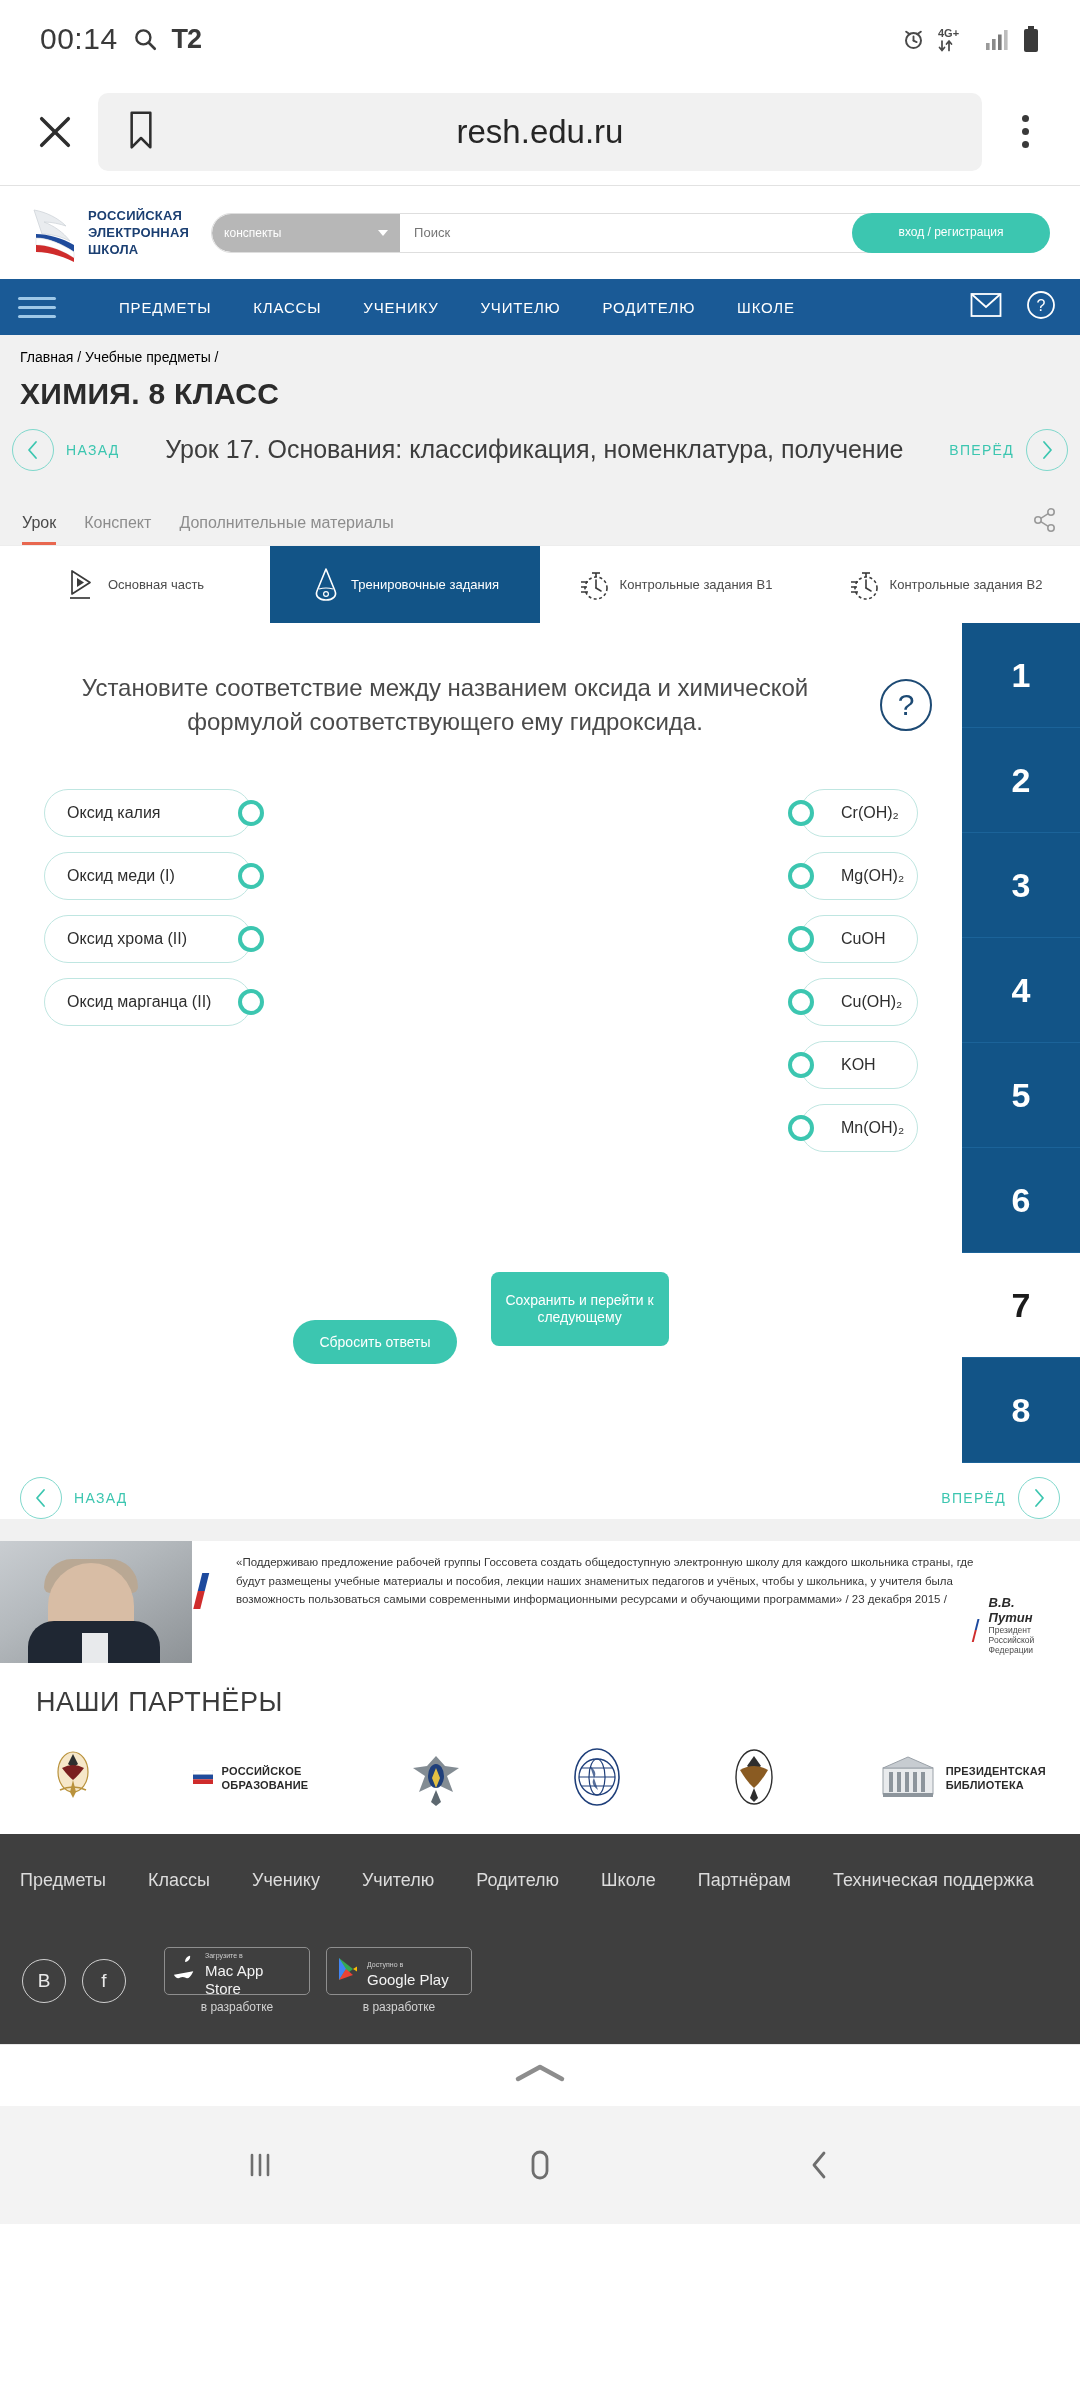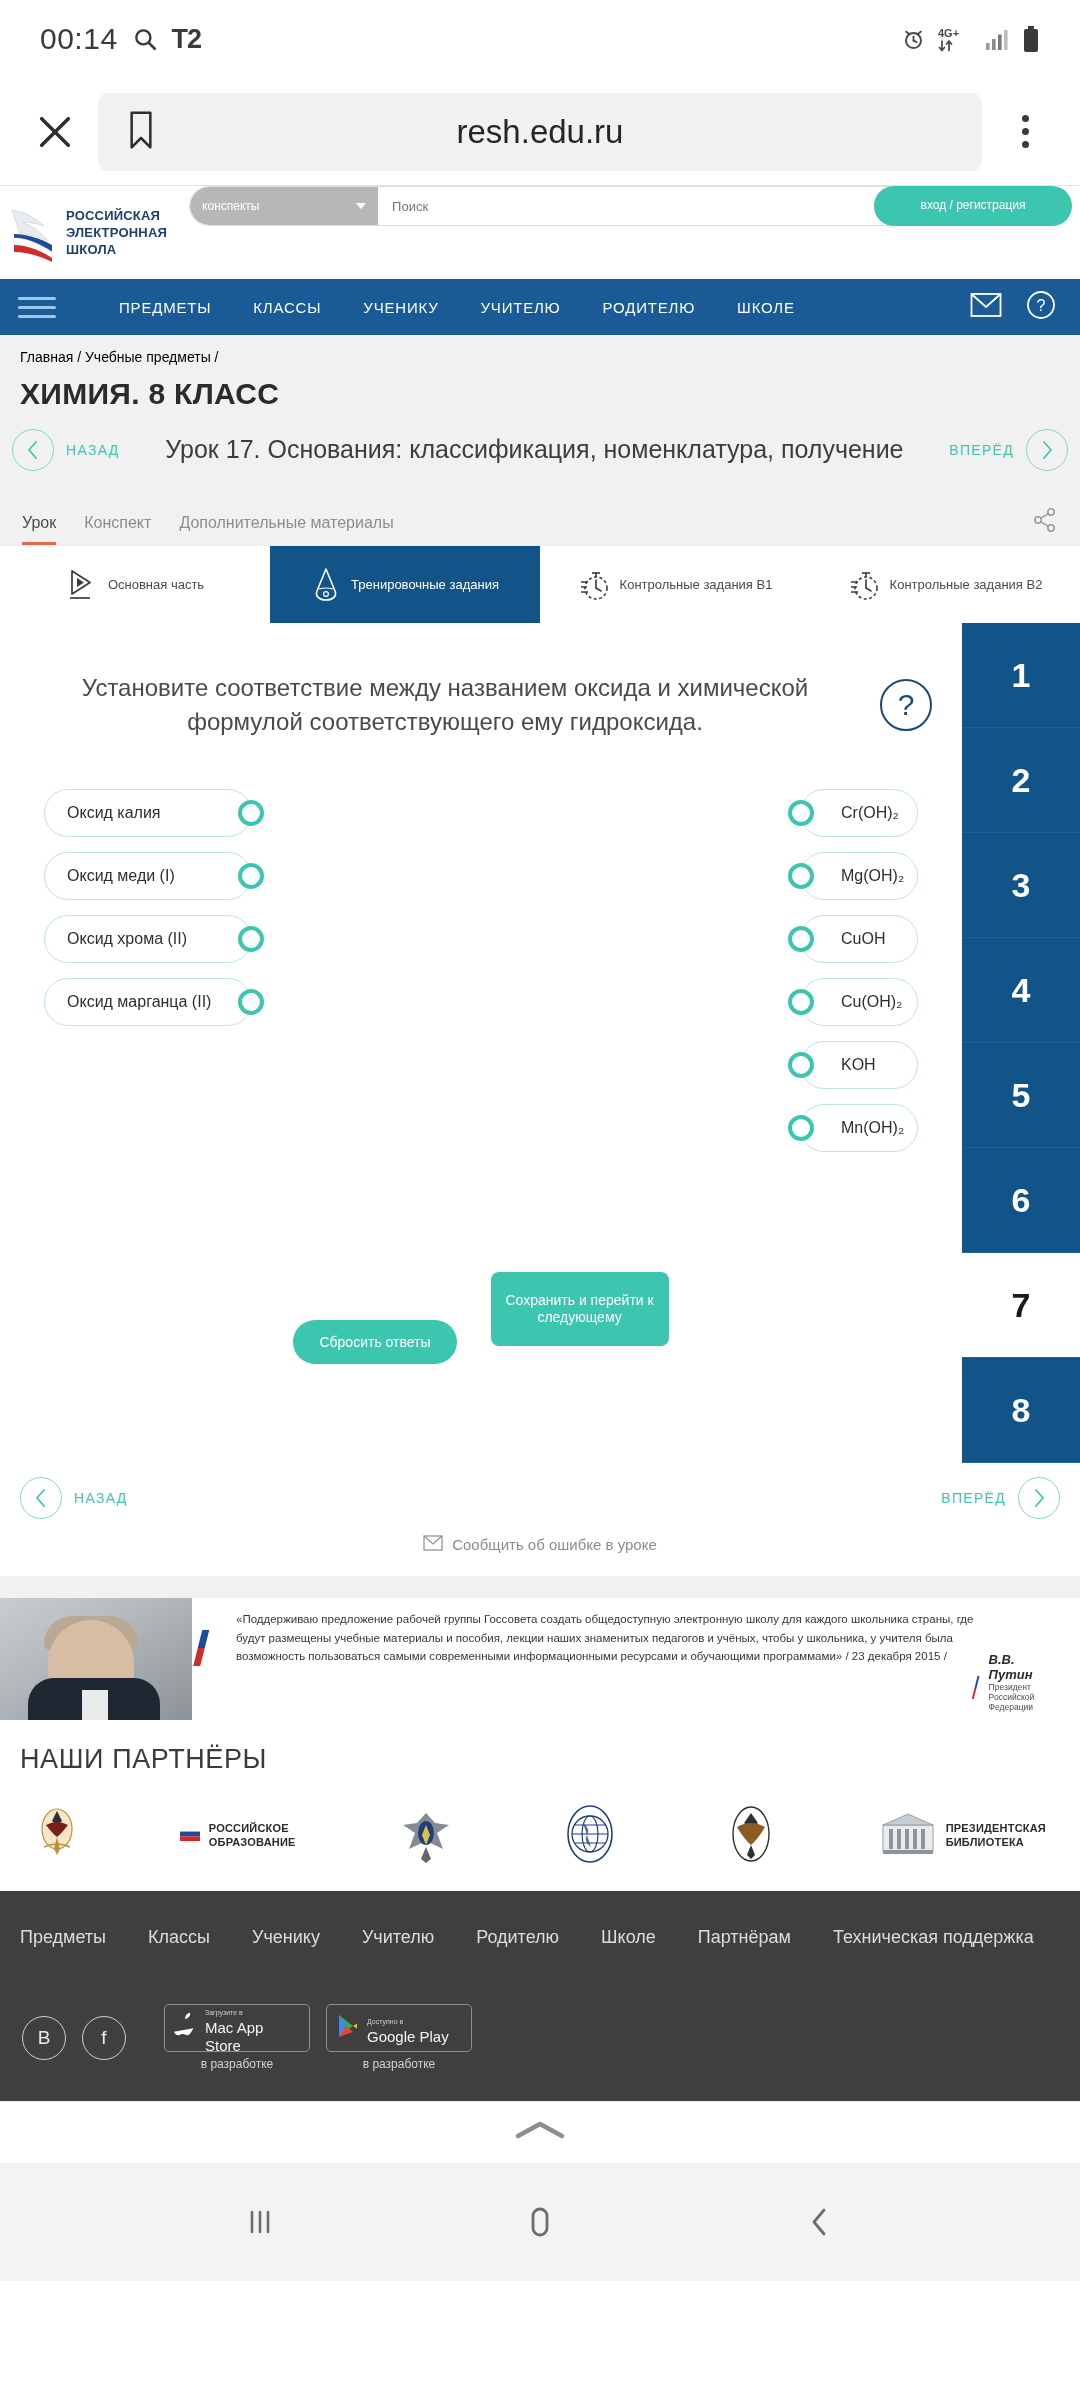--- a/index.html
+++ b/index.html
@@ -63,21 +63,22 @@
     align-items: center; justify-content: center;
     gap: 6px;
     flex: 0 0 auto;
   }
   .chrome-menu i { width: 7px; height: 7px; border-radius: 50%; background: #3a3a3a; display: block; }
 
   
   .site-header {
     height: 93px;
     display: flex;
-    padding: 0 8px;
+    align-items: center;
+    padding: 0 30px;
     background: #ffffff;
   }
   .logo-block { display: flex; align-items: center; gap: 10px; flex: 0 0 auto; }
   .logo-mark { width: 48px; height: 58px; position: relative; }
   .logo-text {
     font-size: 13px;
     font-weight: 700;
     color: #1b3f72;
     line-height: 1.32;
     letter-spacing: 0.2px;
@@ -461,21 +462,21 @@
     width: 6px; height: 34px;
     background: linear-gradient(#ffffff 0 33%, #1d4a9e 33% 66%, #cf2c2c 66% 100%);
     transform: skewX(-14deg);
   }
   .sign-name { font-size: 13px; font-weight: 700; font-style: italic; color: #2b2b2b; }
   .sign-role { font-size: 8.5px; color: #4b4b4b; }
 
   
   .partners {
     background: #ffffff;
-    padding: 24px 0 20px 0;
+    padding: 24px 0 20px 16px;
   }
   .partners-title {
     font-size: 27px;
     color: #3b3b3b;
     letter-spacing: 0.6px;
     padding: 0 0 8px 2px;
   }
   .partners-row {
     display: flex;
     justify-content: space-between;
@@ -859,29 +860,20 @@
       </div>
       <div class="nav-word" style="margin-left:12px">НАЗАД</div>
       <div style="flex:1 1 auto"></div>
       <div class="nav-word" style="margin-right:12px">ВПЕРЁД</div>
       <div class="nav-circle">
         <svg width="16" height="20" viewBox="0 0 16 20">
             <path d="M5 2 L12 10 L5 18" fill="none" stroke="#3cc6b0" stroke-width="1.8" stroke-linecap="round" stroke-linejoin="round"></path>
           </svg>
       </div>
     </div>
-    <div class="report-row">
-      <span>
-        <svg width="20" height="16" viewBox="0 0 20 16">
-            <rect x="1" y="1" width="18" height="14" fill="none" stroke="#8d8d8d" stroke-width="1.2"></rect>
-            <path d="M1 1 L10 9 L19 1" fill="none" stroke="#8d8d8d" stroke-width="1.2"></path>
-          </svg>
-      </span>
-      <span>Сообщить об ошибке в уроке</span>
-    </div>
   </div>
 
   <div class="quote-gap"></div>
 
   <div class="quote-banner">
     <div class="quote-photo">
       <div class="face">
         <div class="hair"></div>
         <div class="head"></div>
         <div class="suit"></div>

